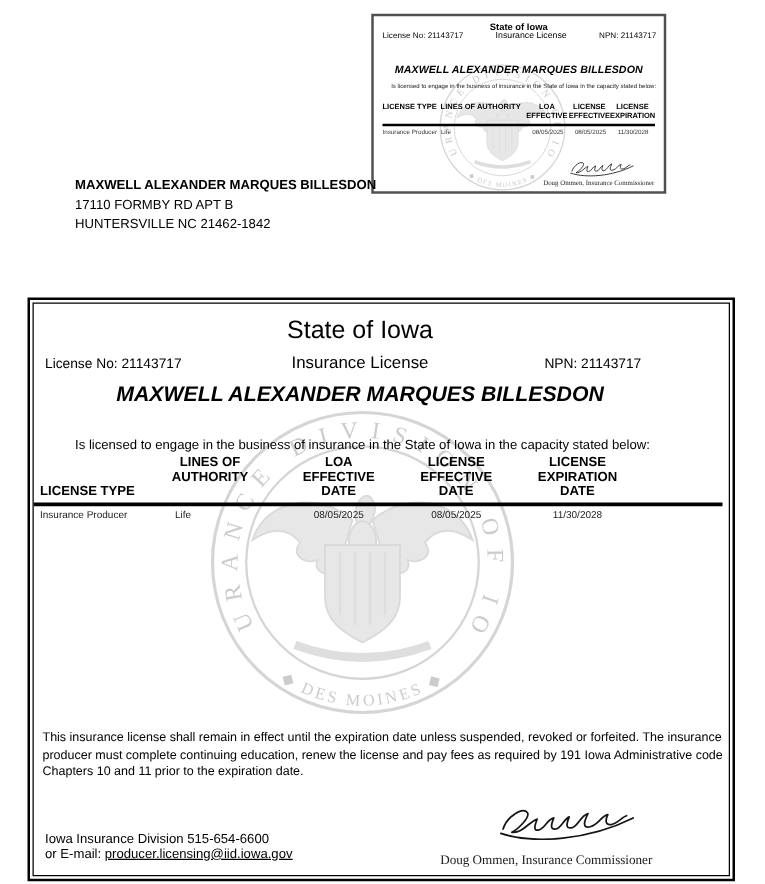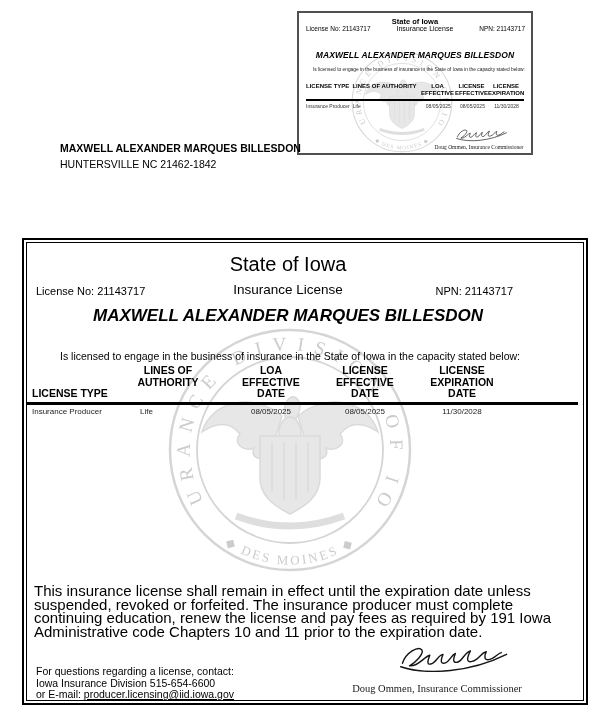--- a/index.html
+++ b/index.html
@@ -60,21 +60,21 @@
   .cert-thead{display:flex;align-items:flex-end;font-size:10.5px;font-weight:bold;line-height:11.5px;}
   .pb-mid{padding-bottom:11.5px;}
   .cert-trule{position:relative;left:-3px;right:-3px;border-top:3px solid #000;margin:2px -3px 0 -3px;}
   .cert-trow{display:flex;font-size:8px;margin-top:2px;color:#222;}
   .tcol1{width:80px;text-align:left;}
   .tcol2{width:112px;text-align:center;}
   .tcol2r{width:112px;text-align:left;padding-left:28px;box-sizing:border-box;}
   .tcol3{width:94px;text-align:center;}
   .tcol4{width:94px;text-align:center;}
   .tcol5{width:100px;text-align:center;}
-  .cert-paragraph{top:341px;left:7px;width:546px;font-size:15px;line-height:13.5px;}
+  .cert-paragraph{top:341px;left:7px;width:546px;font-size:10px;line-height:13.5px;}
   .cert-contact{top:423px;left:9px;font-size:10.5px;line-height:11.5px;}
   .cert-contact a{color:#000;text-decoration:underline;margin-top:19px;}
   .cert-sig-svg{top:399px;left:370px;width:115px;height:30px;}
   .cert-sig-name{top:440px;left:325px;width:170px;text-align:center;
                  font-family:"Liberation Serif",serif;font-size:10.5px;color:#1a1a1a;}
 
   
   .seal-ring{fill:none;stroke:#d5d5d5;}
   .seal-text{font-family:"Liberation Serif",serif;fill:#cccccc;}
   .seal-top-t{font-size:19px;letter-spacing:10px;}
@@ -160,20 +160,21 @@
     </div>
     <svg class="card-sig-svg" viewBox="0 0 130 34">
       <use href="#sig"></use>
     </svg>
     <div class="card-sig-name">Doug Ommen, Insurance Commissioner</div>
   </div>
 </div>
 
 <div class="addr">
   <div class="addr-name">MAXWELL ALEXANDER MARQUES BILLESDON</div>
+  <div>17110 FORMBY RD APT B</div>
   <div>HUNTERSVILLE NC 21462-1842</div>
 </div>
 
 <div class="cert">
   <div class="cert-inner">
     <svg class="wm" viewBox="-130 -130 260 260">
       <use href="#seal"></use>
     </svg>
 
     <div class="cz cert-state">State of Iowa</div>
@@ -213,21 +214,20 @@
         <div class="tcol2r">Life</div>
         <div class="tcol3">08/05/2025</div>
         <div class="tcol4">08/05/2025</div>
         <div class="tcol5">11/30/2028</div>
       </div>
     </div>
 
     <div class="cz cert-paragraph">This insurance license shall remain in effect until the expiration date unless suspended, revoked or forfeited. The insurance producer must complete continuing education, renew the license and pay fees as required by 191 Iowa Administrative code Chapters 10 and 11 prior to the expiration date.</div>
 
     <div class="cz cert-contact">
-      <div>For questions regarding a license, contact:</div>
       <div>Iowa Insurance Division 515-654-6600</div>
       <div><span>or E-mail: </span><a>producer.licensing@iid.iowa.gov</a></div>
     </div>
 
     <svg class="cz cert-sig-svg" viewBox="0 0 130 34">
       <use href="#sig"></use>
     </svg>
     <div class="cz cert-sig-name">Doug Ommen, Insurance Commissioner</div>
   </div>
 </div>

